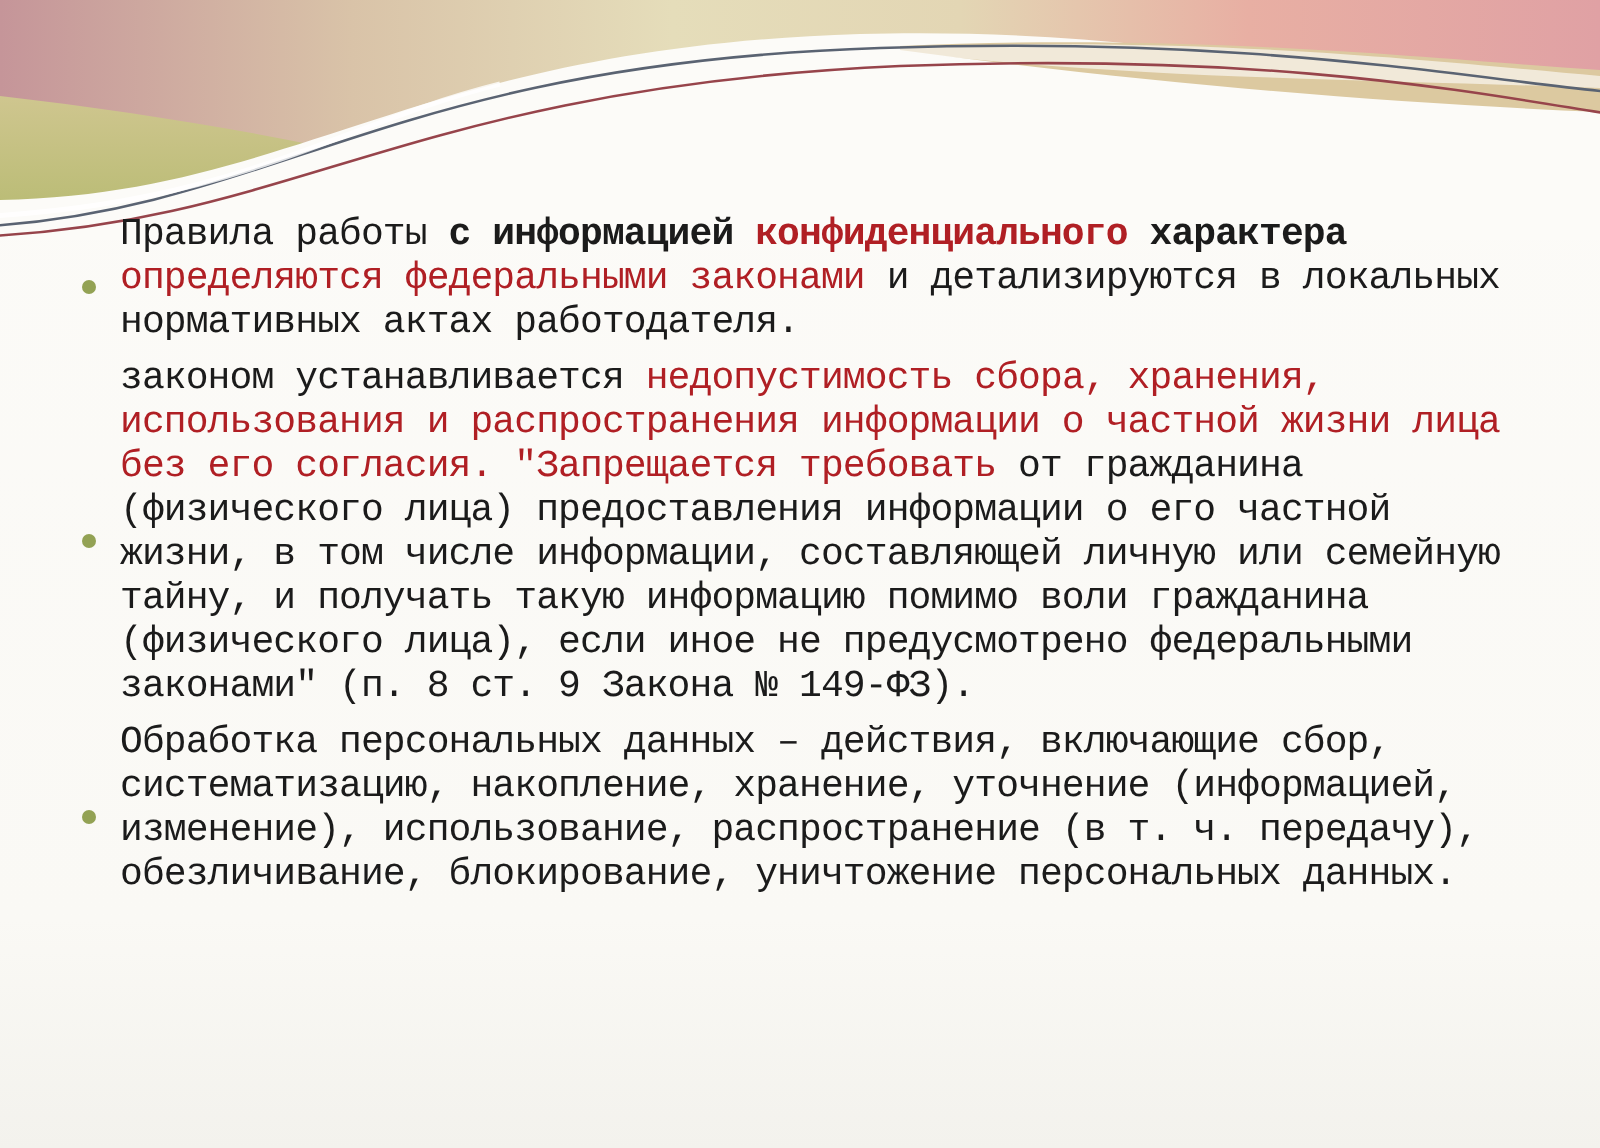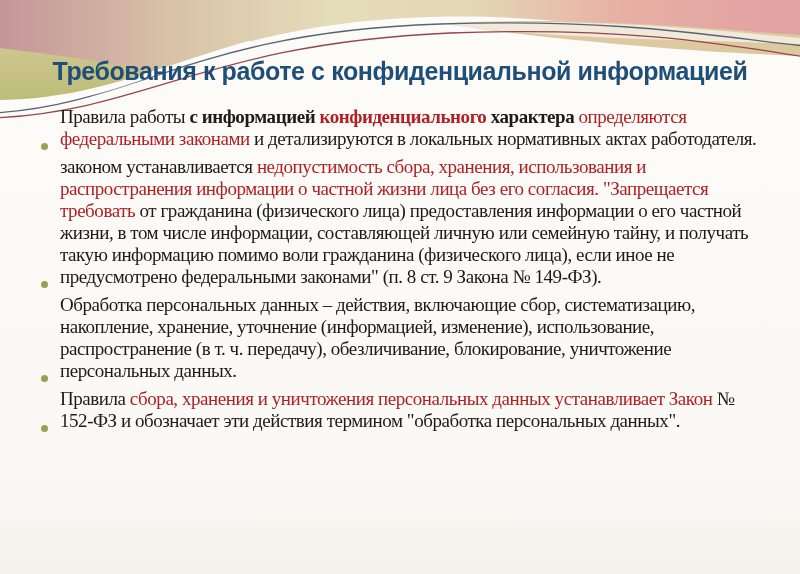--- a/index.html
+++ b/index.html
@@ -39,22 +39,23 @@
   }
   .content {
     position: absolute;
     top: 106px;
     left: 34px;
     width: 734px;
     z-index: 2;
   }
   .bullet {
     display: flex;
-    align-items: flex-end;
+    align-items: center;
     margin-bottom: 6px;
+    font-family: Liberation Mono, monospace;
   }
   .dot {
     flex: none;
     width: 7px;
     height: 7px;
     border-radius: 50%;
     background: var(--green, #93A254);
     margin: 8px 12px 0 7px;
   }
   .btxt {
@@ -90,34 +91,29 @@
     <rect x="0" y="0" width="800" height="120" fill="url(#g1)"></rect>
     <path d="M0,48 C120,62 230,84 330,120 L0,120 Z" fill="url(#g2)"></path>
     <path d="M0,100 C150,97 205,24 430,17 C575,13 670,40 800,46 L800,120 L0,120 Z" fill="#FCFBF8"></path>
     <path d="M450,23 C600,16 720,30 800,35 L800,56 C700,52 575,42 450,25 Z" fill="#DCC9A0"></path>
     <path d="M450,24 C600,17 720,31 800,38 L800,44 C700,40 575,40 450,26 Z" fill="#FCFBF8" opacity="0.65"></path>
     <path d="M-5,113 C140,103 195,32 440,24 C625,18 725,38 805,46" stroke="#5A6372" stroke-width="1.3" fill="none"></path>
     <path d="M-5,118 C150,110 205,44 450,33 C635,26 735,46 805,57" stroke="#97444B" stroke-width="1.3" fill="none"></path>
     <path d="M-5,108 C120,101 170,62 250,42" stroke="#FFFFFF" stroke-width="2.5" fill="none" opacity="0.8"></path>
   </svg>
 
-  <h1 class="title">Требования к работе с конфиденциальной информацией</h1>
 
   <div class="content">
       <div class="bullet">
         <span class="dot"></span>
         <div class="btxt"><span class="seg black">Правила работы </span><span class="seg black-bold">с информацией </span><span class="seg red-bold">конфиденциального </span><span class="seg black-bold">характера </span><span class="seg red">определяются федеральными законами </span><span class="seg black">и детализируются в локальных нормативных актах работодателя.</span></div>
       </div>
       <div class="bullet">
         <span class="dot"></span>
         <div class="btxt"><span class="seg black">законом устанавливается </span><span class="seg red">недопустимость сбора, хранения, использования и распространения информации о частной жизни лица без его согласия. "Запрещается требовать </span><span class="seg black">от гражданина (физического лица) предоставления информации о его частной жизни, в том числе информации, составляющей личную или семейную тайну, и получать такую информацию помимо воли гражданина (физического лица), если иное не предусмотрено федеральными законами" (п. 8 ст. 9 Закона № 149-ФЗ).</span></div>
       </div>
       <div class="bullet">
         <span class="dot"></span>
         <div class="btxt"><span class="seg black">Обработка персональных данных – действия, включающие сбор, систематизацию, накопление, хранение, уточнение (информацией, изменение), использование, распространение (в т. ч. передачу), обезличивание, блокирование, уничтожение персональных данных.</span></div>
       </div>
-      <div class="bullet">
-        <span class="dot"></span>
-        <div class="btxt"><span class="seg black">Правила </span><span class="seg red">сбора, хранения и уничтожения персональных данных устанавливает Закон </span><span class="seg black">№ 152-ФЗ и обозначает эти действия термином "обработка персональных данных".</span></div>
-      </div>
     </div>
 
 </div>
 
 </body></html>

